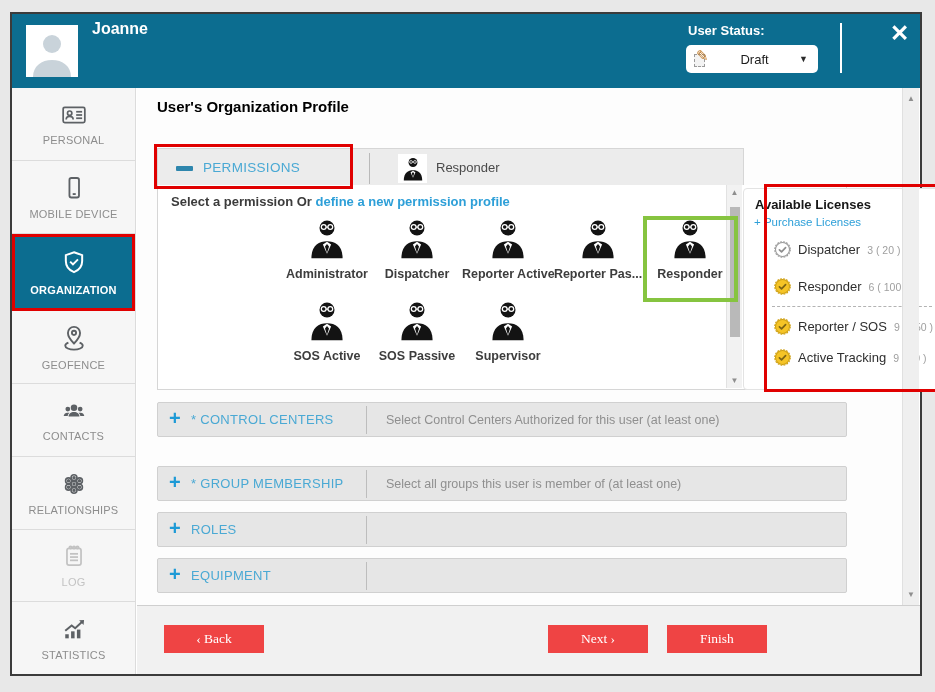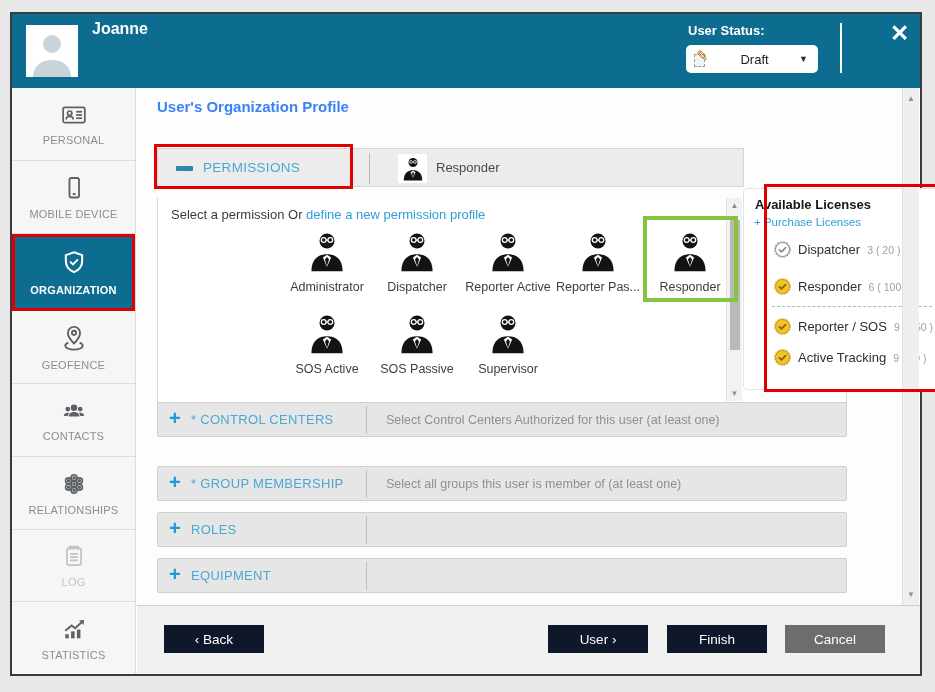--- a/index.html
+++ b/index.html
@@ -49,32 +49,32 @@
   .sb-icon { color:#5d6165; line-height:0; }
   .sb-label { font-size:11px; color:#8d8d8d; letter-spacing:.2px; white-space:nowrap; }
   .sb-item.active { background:#0c6d90; border:3px solid #e00000; }
   .sb-item.active .sb-icon { color:#ffffff; }
   .sb-item.active .sb-label { color:#ffffff; font-weight:bold; }
   .sb-item.disabled .sb-icon { color:#c2c2c2; }
   .sb-item.disabled .sb-label { color:#c3c3c3; }
 
   
   .content { position:absolute; left:125px; top:74px; width:765px; height:517px; background:#fdfdfd; }
-  .page-title { position:absolute; left:20px; top:10px; font-size:15px; font-weight:bold; color:#3b82f6; }
+  .page-title { position:absolute; left:20px; top:10px; font-size:15px; font-weight:bold; color:#000000; }
 
   
   .perm-bar { position:absolute; left:20px; top:60px; width:587px; height:39px; background:#ececec; border:1px solid #d6d6d6; }
   .perm-minus { position:absolute; left:18px; top:17px; width:17px; height:5px; background:#2e86ad; border-radius:1px; }
   .perm-title { position:absolute; left:45px; top:11px; font-size:13.5px; color:#4aa9d4; letter-spacing:.3px; }
   .perm-bar-divider { position:absolute; left:211px; top:4px; width:1px; height:31px; background:#b9b9b9; }
   .perm-tab-icon-tile { position:absolute; left:240px; top:5px; width:29px; height:29px; background:#fff; display:flex; align-items:center; justify-content:center; }
   .perm-tab-label { position:absolute; left:278px; top:11px; font-size:13px; color:#4a4a4a; }
 
   
-  .perm-body { position:absolute; left:20px; top:110px; width:690px; height:205px; background:#fff; border:1px solid #d6d6d6; border-top:none; }
+  .perm-body { position:absolute; left:20px; top:97px; width:690px; height:205px; background:#fff; border:1px solid #d6d6d6; border-top:none;font-weight:bold; }
   .perm-hint { position:absolute; left:13px; top:9px; font-size:13px; color:#3c3c3c; white-space:nowrap; }
   .perm-hint a { color:#2d9fd8; text-decoration:none; cursor:pointer; }
   .perm-item { position:absolute; width:92px; text-align:center; cursor:pointer; }
   .perm-item svg { width:44px; height:44px; }
   .perm-item .pi-label { display:block; margin-top:2px; font-size:12.5px; color:#3d3d3d; white-space:nowrap; }
   
   .perm-scroll { position:absolute; left:568px; top:0px; width:16px; height:203px; background:#f2f2f2; border-left:1px solid #e2e2e2; }
   .perm-scroll .thumb { position:absolute; left:3px; top:22px; width:10px; height:130px; background:#b9b9b9; }
   .scroll-arrow { position:absolute; width:100%; text-align:center; font-size:8px; color:#8e8e8e; cursor:pointer; }
 
@@ -101,21 +101,21 @@
   
   .main-scroll { position:absolute; left:890px; top:74px; width:17px; height:517px; background:#efefef; border-left:1px solid #e0e0e0; }
 
   
   .footer { position:absolute; left:125px; top:591px; width:783px; height:69px; background:#f1f1f1; border-top:1px solid #cfcfcf; }
   .btn {
     position:absolute; top:19px; height:28px; width:100px;
     display:flex; align-items:center; justify-content:center;
     color:#fff; font-size:13.5px; cursor:pointer;
   }
-  .btn-teal { background:#0f172a; }
+  .btn-teal { background:#ef4444;font-family:Liberation Serif, serif; }
   .btn-gray { background:#6d6d6d; }
 
   
   .anno { position:absolute; pointer-events:none; }
   .anno-red { border:3px solid #e00000; }
   .anno-green { border:4px solid #86c440; }
 </style>
 </head>
 <body>
 
@@ -418,22 +418,21 @@
     </div>
   </main>
 
   <div class="main-scroll">
     <span class="scroll-arrow" style="top:6px;">▲</span>
     <span class="scroll-arrow" style="bottom:6px;">▼</span>
   </div>
 
   <div class="footer">
     <div class="btn btn-teal" style="left:27px;">‹ Back</div>
-    <div class="btn btn-teal" style="left:411px;">User ›</div>
+    <div class="btn btn-teal" style="left:411px;">Next ›</div>
     <div class="btn btn-teal" style="left:530px;">Finish</div>
-    <div class="btn btn-gray" style="left:648px;">Cancel</div>
   </div>
 
   <div class="anno anno-red" style="left:142px; top:130px; width:199px; height:45px;"></div>
   <div class="anno anno-red" style="left:752px; top:170px; width:212px; height:208px;"></div>
   <div class="anno anno-green" style="left:631px; top:202px; width:95px; height:86px;"></div>
 
 </div>
 
 </body></html>

